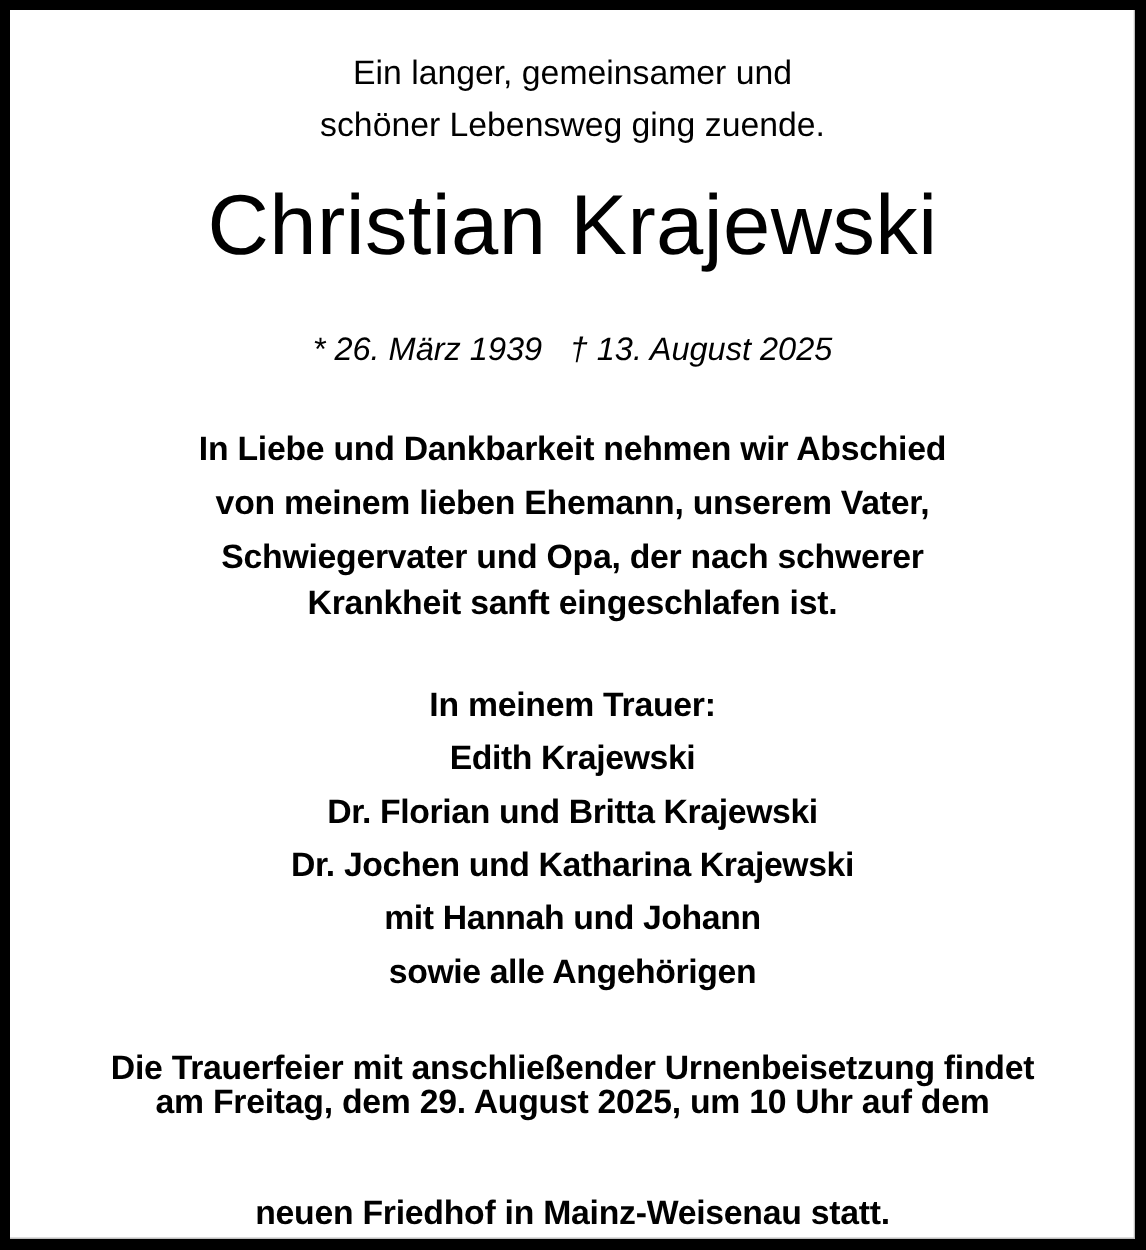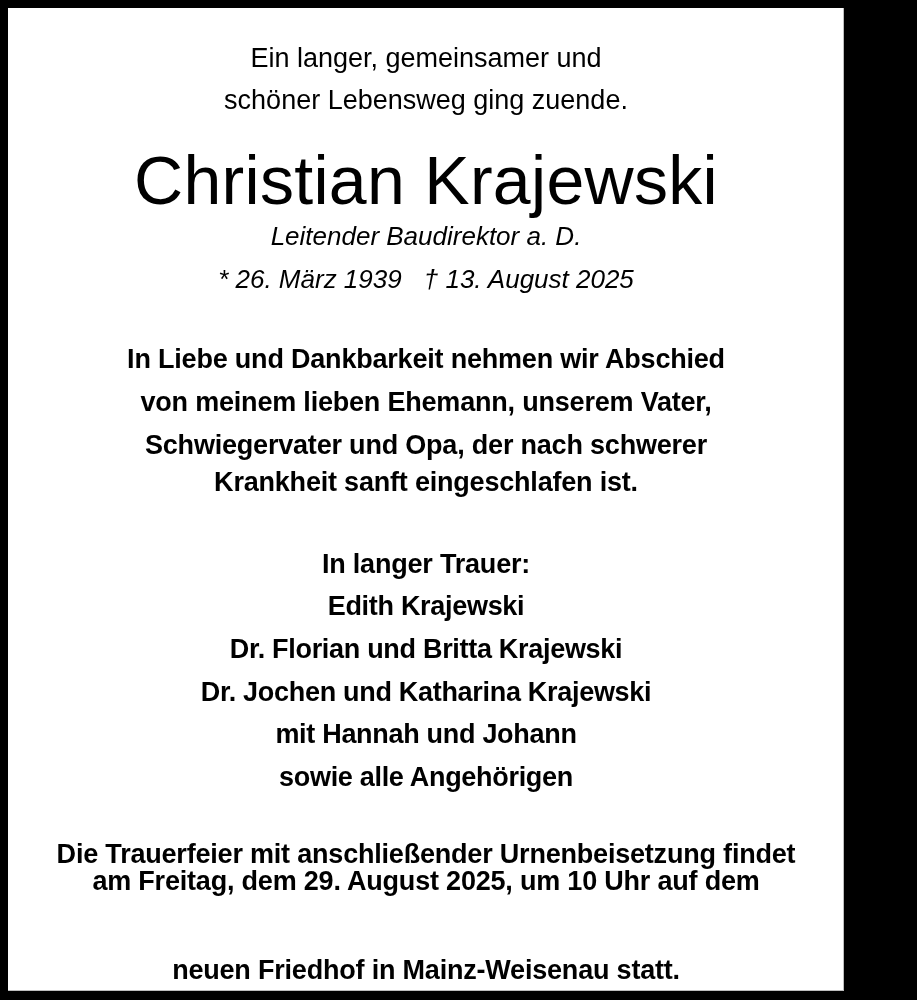--- a/index.html
+++ b/index.html
@@ -12,21 +12,21 @@
       height: 1000px;
       position: relative;
       overflow: hidden;
       font-family: "Liberation Sans", "DejaVu Sans", sans-serif;
       color: #000000;
     }
     .frame {
       position: absolute;
       left: 8px;
       top: 8px;
-      width: 836px;
+      width: 900px;
       height: 983px;
       background: #ffffff;
       box-shadow: inset -1px -1px 0 #bdbdbd;
     }
     .line {
       position: absolute;
       left: 0;
       width: 100%;
       text-align: center;
       white-space: nowrap;
@@ -42,34 +42,33 @@
 </head>
 <body>
 
 <div class="frame">
 
   <div class="line intro" style="top:37px;">Ein langer, gemeinsamer und</div>
   <div class="line intro" style="top:79px;">schöner Lebensweg ging zuende.</div>
 
   <div class="line name" style="top:138px;">Christian Krajewski</div>
 
-  <div class="line italic" style="top:215px;">Leitender Baudirektor a. D.</div>
 
   <div class="line italic dates" style="top:258px;">
     <span>*</span>
     <span>26. März 1939</span><span class="sep"></span><span>†</span>
     <span>13. August 2025</span>
   </div>
 
   <div class="line regular" style="top:338px;">In Liebe und Dankbarkeit nehmen wir Abschied</div>
   <div class="line regular" style="top:381px;">von meinem lieben Ehemann, unserem Vater,</div>
   <div class="line regular" style="top:424px;">Schwiegervater und Opa, der nach schwerer</div>
   <div class="line regular" style="top:461px;">Krankheit sanft eingeschlafen ist.</div>
 
-  <div class="line regular" style="top:543px;">In langer Trauer:</div>
+  <div class="line regular" style="top:543px;">In meinem Trauer:</div>
   <div class="line bold" style="top:585px;">Edith Krajewski</div>
   <div class="line bold" style="top:628px;">Dr. Florian und Britta Krajewski</div>
   <div class="line bold" style="top:671px;">Dr. Jochen und Katharina Krajewski</div>
   <div class="line bold" style="top:713px;">mit Hannah und Johann</div>
   <div class="line bold" style="top:756px;">sowie alle Angehörigen</div>
 
   <div class="line regular" style="top:833px;">Die Trauerfeier mit anschließender Urnenbeisetzung findet</div>
   <div class="line regular" style="top:860px;">am Freitag, dem 29. August 2025, um 10 Uhr auf dem</div>
   <div class="line regular" style="top:949px;">neuen Friedhof in Mainz-Weisenau statt.</div>
 

